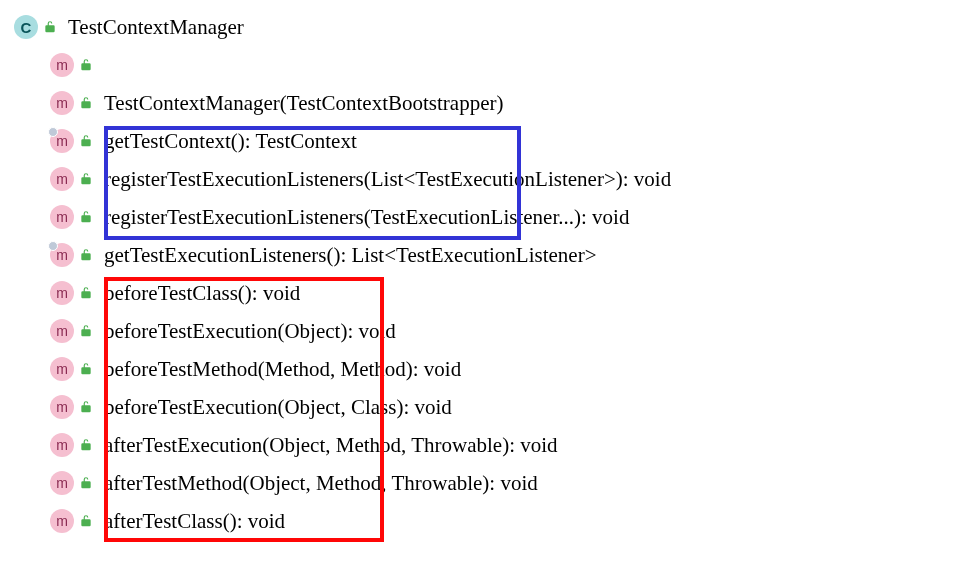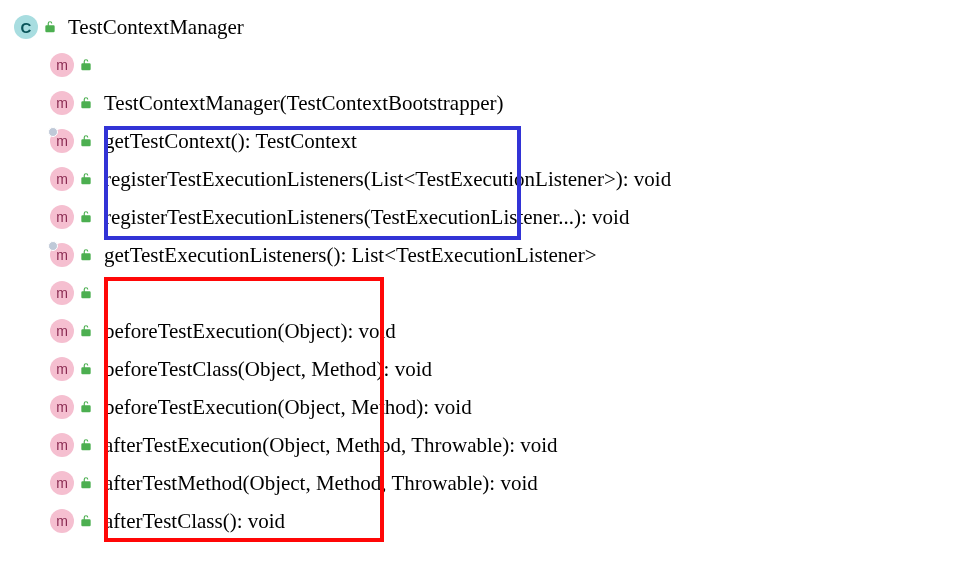--- a/index.html
+++ b/index.html
@@ -165,47 +165,48 @@
       </span>
       <span class="row-label">getTestExecutionListeners(): List&lt;TestExecutionListener&gt;</span>
     </div>
     <div class="tree-row child">
       <span class="icon-method">m</span>
       <span class="icon-lock lock-open">
         <svg viewBox="0 0 24 24">
           <path d="M12 2a4 4 0 0 0-4 4v3H6a2 2 0 0 0-2 2v8a2 2 0 0 0 2 2h12a2 2 0 0 0 2-2v-8a2 2 0 0 0-2-2h-8V6a2 2 0 1 1 4 0h2a4 4 0 0 0-4-4z"></path>
         </svg>
       </span>
+      <span class="row-label">beforeTestClass(): void</span>
     </div>
     <div class="tree-row child">
       <span class="icon-method">m</span>
       <span class="icon-lock lock-open">
         <svg viewBox="0 0 24 24">
           <path d="M12 2a4 4 0 0 0-4 4v3H6a2 2 0 0 0-2 2v8a2 2 0 0 0 2 2h12a2 2 0 0 0 2-2v-8a2 2 0 0 0-2-2h-8V6a2 2 0 1 1 4 0h2a4 4 0 0 0-4-4z"></path>
         </svg>
       </span>
       <span class="row-label">beforeTestExecution(Object): void</span>
     </div>
     <div class="tree-row child">
       <span class="icon-method">m</span>
       <span class="icon-lock lock-open">
         <svg viewBox="0 0 24 24">
           <path d="M12 2a4 4 0 0 0-4 4v3H6a2 2 0 0 0-2 2v8a2 2 0 0 0 2 2h12a2 2 0 0 0 2-2v-8a2 2 0 0 0-2-2h-8V6a2 2 0 1 1 4 0h2a4 4 0 0 0-4-4z"></path>
         </svg>
       </span>
-      <span class="row-label">beforeTestClass(Object, Method): void</span>
-    </div>
-    <div class="tree-row child">
-      <span class="icon-method">m</span>
-      <span class="icon-lock lock-open">
-        <svg viewBox="0 0 24 24">
-          <path d="M12 2a4 4 0 0 0-4 4v3H6a2 2 0 0 0-2 2v8a2 2 0 0 0 2 2h12a2 2 0 0 0 2-2v-8a2 2 0 0 0-2-2h-8V6a2 2 0 1 1 4 0h2a4 4 0 0 0-4-4z"></path>
-        </svg>
-      </span>
-      <span class="row-label">beforeTestExecution(Object, Method): void</span>
+      <span class="row-label">beforeTestMethod(Method, Method): void</span>
+    </div>
+    <div class="tree-row child">
+      <span class="icon-method">m</span>
+      <span class="icon-lock lock-open">
+        <svg viewBox="0 0 24 24">
+          <path d="M12 2a4 4 0 0 0-4 4v3H6a2 2 0 0 0-2 2v8a2 2 0 0 0 2 2h12a2 2 0 0 0 2-2v-8a2 2 0 0 0-2-2h-8V6a2 2 0 1 1 4 0h2a4 4 0 0 0-4-4z"></path>
+        </svg>
+      </span>
+      <span class="row-label">beforeTestExecution(Object, Class): void</span>
     </div>
     <div class="tree-row child">
       <span class="icon-method">m</span>
       <span class="icon-lock lock-open">
         <svg viewBox="0 0 24 24">
           <path d="M12 2a4 4 0 0 0-4 4v3H6a2 2 0 0 0-2 2v8a2 2 0 0 0 2 2h12a2 2 0 0 0 2-2v-8a2 2 0 0 0-2-2h-8V6a2 2 0 1 1 4 0h2a4 4 0 0 0-4-4z"></path>
         </svg>
       </span>
       <span class="row-label">afterTestExecution(Object, Method, Throwable): void</span>
     </div>

